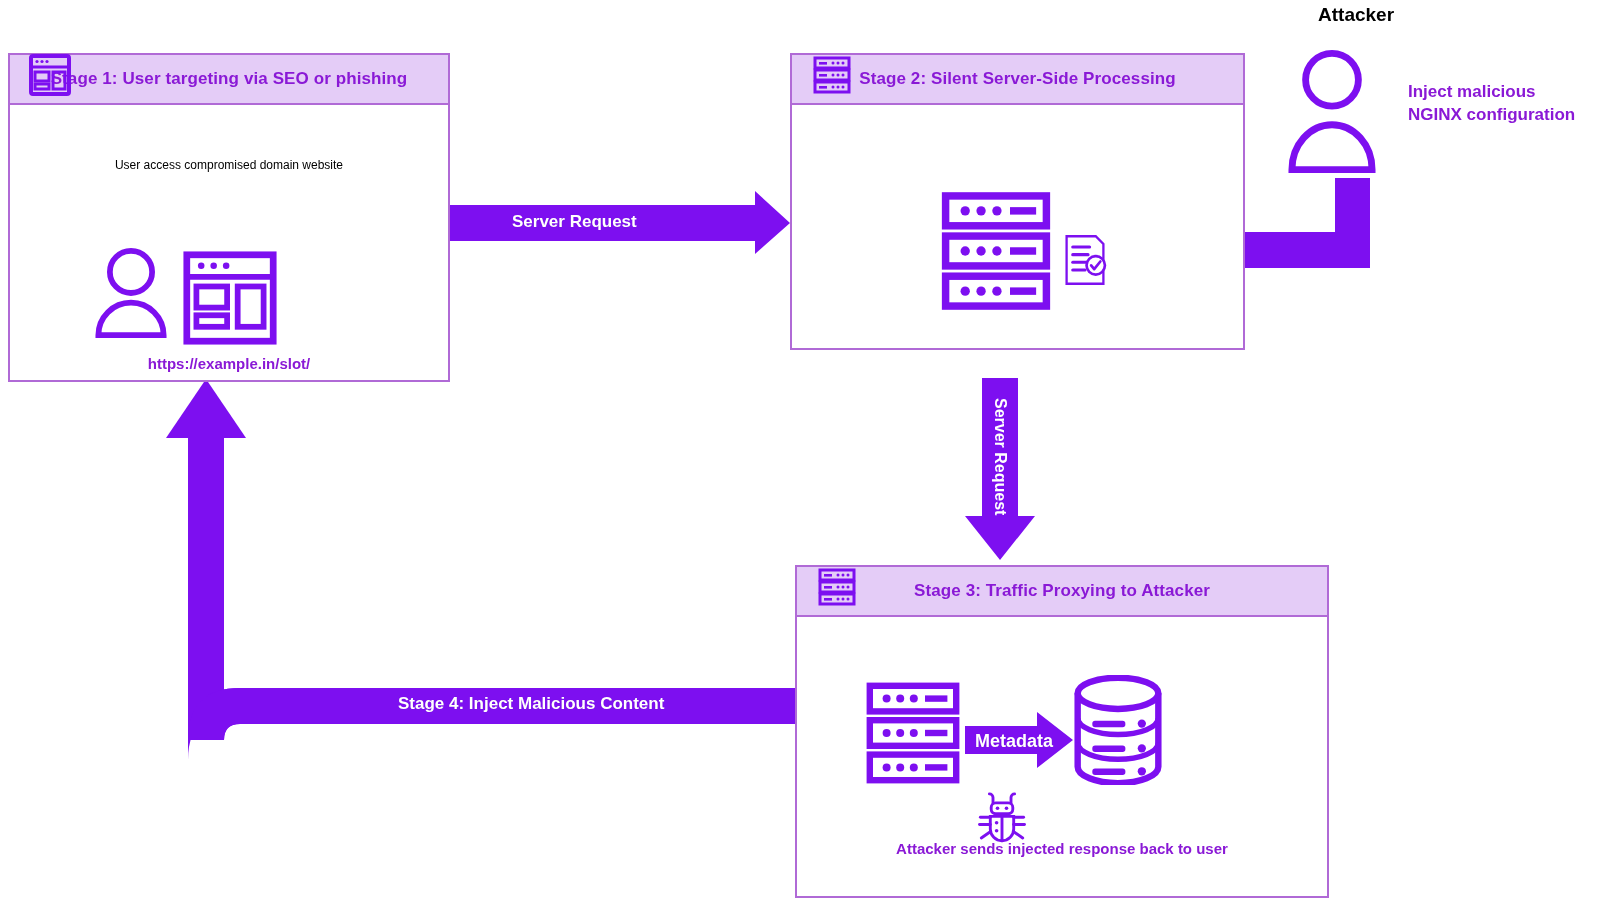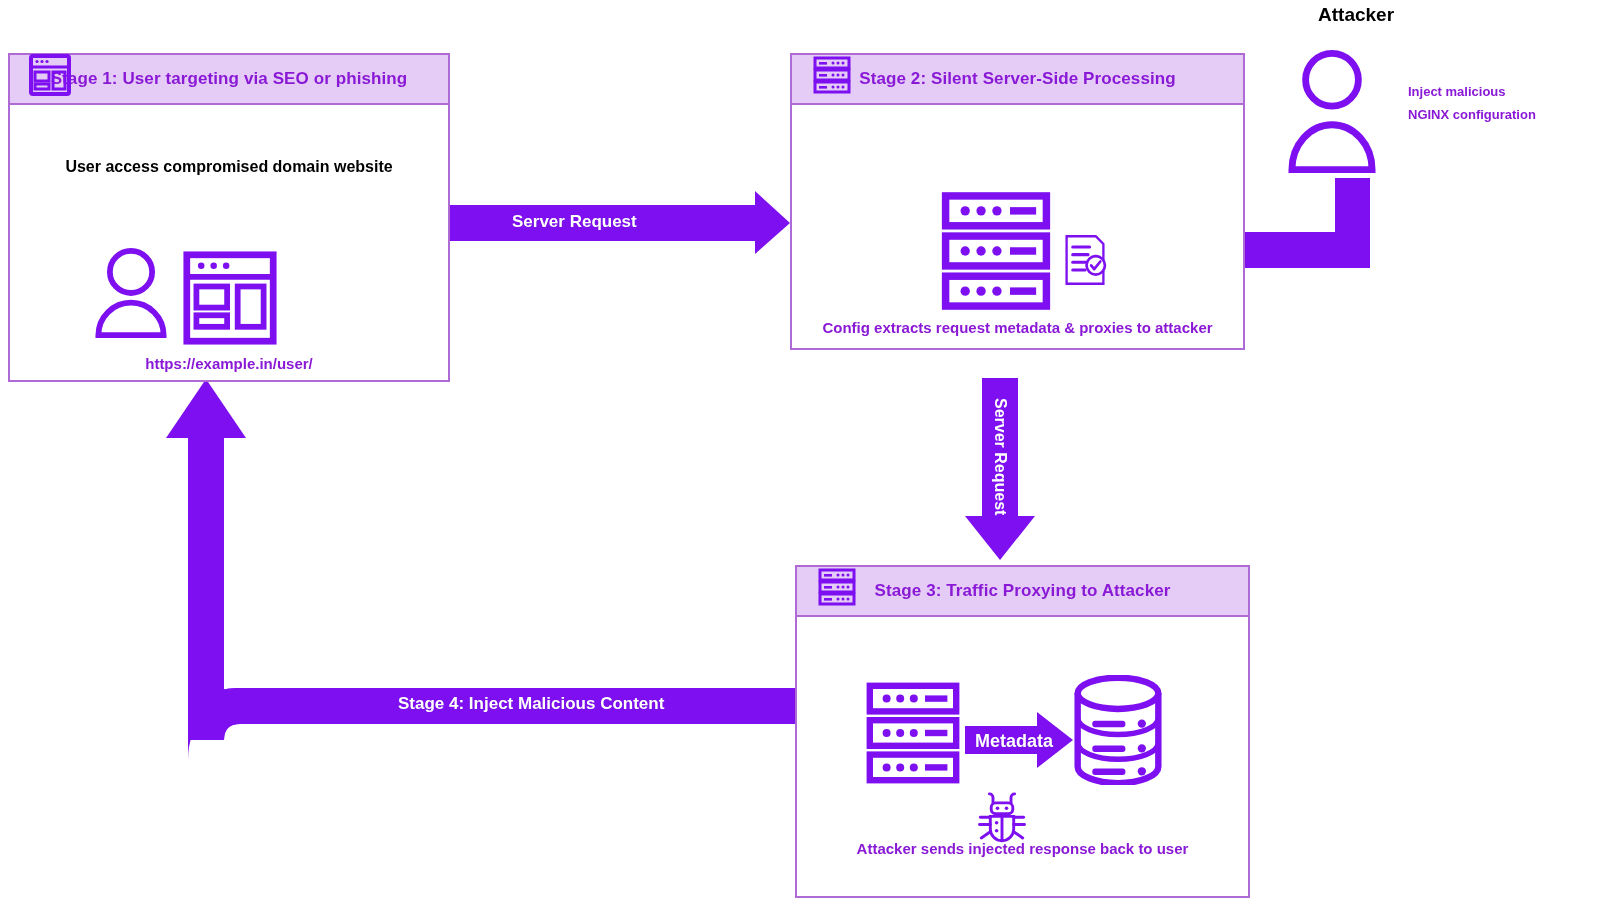--- a/index.html
+++ b/index.html
@@ -9,35 +9,35 @@
 
   
   .box{position:absolute;border:2px solid #b06ad6;background:#ffffff;box-sizing:border-box;}
   .box-header{position:absolute;left:0;top:0;right:0;height:50px;background:#e4ccf7;
               border-bottom:2px solid #b06ad6;box-sizing:border-box;}
   .box-header .hdr-title{position:absolute;left:0;right:0;top:0;height:48px;
               display:flex;align-items:center;justify-content:center;
               font-size:17px;font-weight:bold;color:#8a19d6;letter-spacing:.1px;}
   .hdr-icon{position:absolute;left:12px;top:-8px;width:56px;height:56px;}
   .box-title{position:absolute;left:0;right:0;text-align:center;
-             font-size:16px;font-weight:bold;color:#000000;}
+             font-size:12px;font-weight:normal;color:#000000;}
   .box-caption{position:absolute;left:0;right:0;text-align:center;
                font-size:15px;font-weight:bold;color:#8a19d6;}
 
   
   .arrowlayer{position:absolute;left:0;top:0;width:1600px;height:904px;pointer-events:none;}
   .arrow-text{position:absolute;color:#ffffff;font-size:17px;font-weight:bold;
               white-space:nowrap;text-shadow:0 0 1px rgba(0,0,0,.12);}
   .arrow-text.small{font-size:18px;}
   .vert-text{position:absolute;color:#ffffff;font-size:16px;font-weight:bold;
              white-space:nowrap;transform-origin:0 0;transform:rotate(90deg);}
 
   
   .attacker-label{position:absolute;font-size:19px;font-weight:bold;color:#000;}
-  .attacker-note{position:absolute;font-size:13px;font-weight:bold;color:#8a19d6;
+  .attacker-note{position:absolute;font-size:17px;font-weight:bold;color:#8a19d6;
                  line-height:23px;}
   .icon-svg{display:block;}
 </style>
 </head>
 <body>
 
 <div class="canvas">
 
   <svg class="arrowlayer" viewBox="0 0 1600 904" xmlns="http://www.w3.org/2000/svg">
     <defs>
@@ -115,21 +115,21 @@
         <line x1="5" y1="28" x2="95" y2="28" stroke="#7d0ff0" stroke-width="6"></line>
         <circle cx="20" cy="16.5" r="3.4" fill="#7d0ff0"></circle>
         <circle cx="33" cy="16.5" r="3.4" fill="#7d0ff0"></circle>
         <circle cx="46" cy="16.5" r="3.4" fill="#7d0ff0"></circle>
         <rect x="15" y="38" width="32" height="22" fill="none" stroke="#7d0ff0" stroke-width="6"></rect>
         <rect x="15" y="68" width="32" height="12" fill="none" stroke="#7d0ff0" stroke-width="6"></rect>
         <rect x="58" y="38" width="27" height="42" fill="none" stroke="#7d0ff0" stroke-width="6"></rect>
       </svg>
     </span>
 
-    <div class="box-caption" style="top:300px;">https://example.in/user/</div>
+    <div class="box-caption" style="top:300px;">https://example.in/slot/</div>
   </div>
 
   <div class="box" style="left:790px;top:53px;width:455px;height:297px;">
     <div class="box-header">
       <div class="hdr-title">Stage 2: Silent Server-Side Processing</div>
       <span class="hdr-icon">
         <svg class="icon-svg" viewBox="0 0 56 56" width="56" height="56">
           <g fill="none" stroke="#7d0ff0" stroke-width="3">
             <rect x="11" y="11" width="34" height="10"></rect>
             <rect x="11" y="23" width="34" height="10"></rect>
@@ -185,24 +185,23 @@
           <line x1="14" y1="18" x2="36" y2="18"></line>
           <line x1="14" y1="28" x2="34" y2="28"></line>
           <line x1="14" y1="38" x2="34" y2="38"></line>
           <line x1="14" y1="48" x2="30" y2="48"></line>
         </g>
         <circle cx="44" cy="42" r="12" fill="#ffffff" stroke="#7d0ff0" stroke-width="3.5"></circle>
         <path d="M38,42 l4,5 l8,-10" fill="none" stroke="#7d0ff0" stroke-width="3.5" stroke-linecap="round" stroke-linejoin="round"></path>
       </svg>
     </span>
 
-    <div class="box-caption" style="top:264px;">Config extracts request metadata &amp; proxies to attacker</div>
   </div>
 
-  <div class="box" style="left:795px;top:565px;width:455px;height:333px;">
+  <div class="box" style="left:795px;top:565px;width:534px;height:333px;">
     <div class="box-header">
       <div class="hdr-title">Stage 3: Traffic Proxying to Attacker</div>
       <span class="hdr-icon">
         <svg class="icon-svg" viewBox="0 0 56 56" width="56" height="56">
           <g fill="none" stroke="#7d0ff0" stroke-width="3">
             <rect x="11" y="11" width="34" height="10"></rect>
             <rect x="11" y="23" width="34" height="10"></rect>
             <rect x="11" y="35" width="34" height="10"></rect>
           </g>
           <g fill="#7d0ff0">

